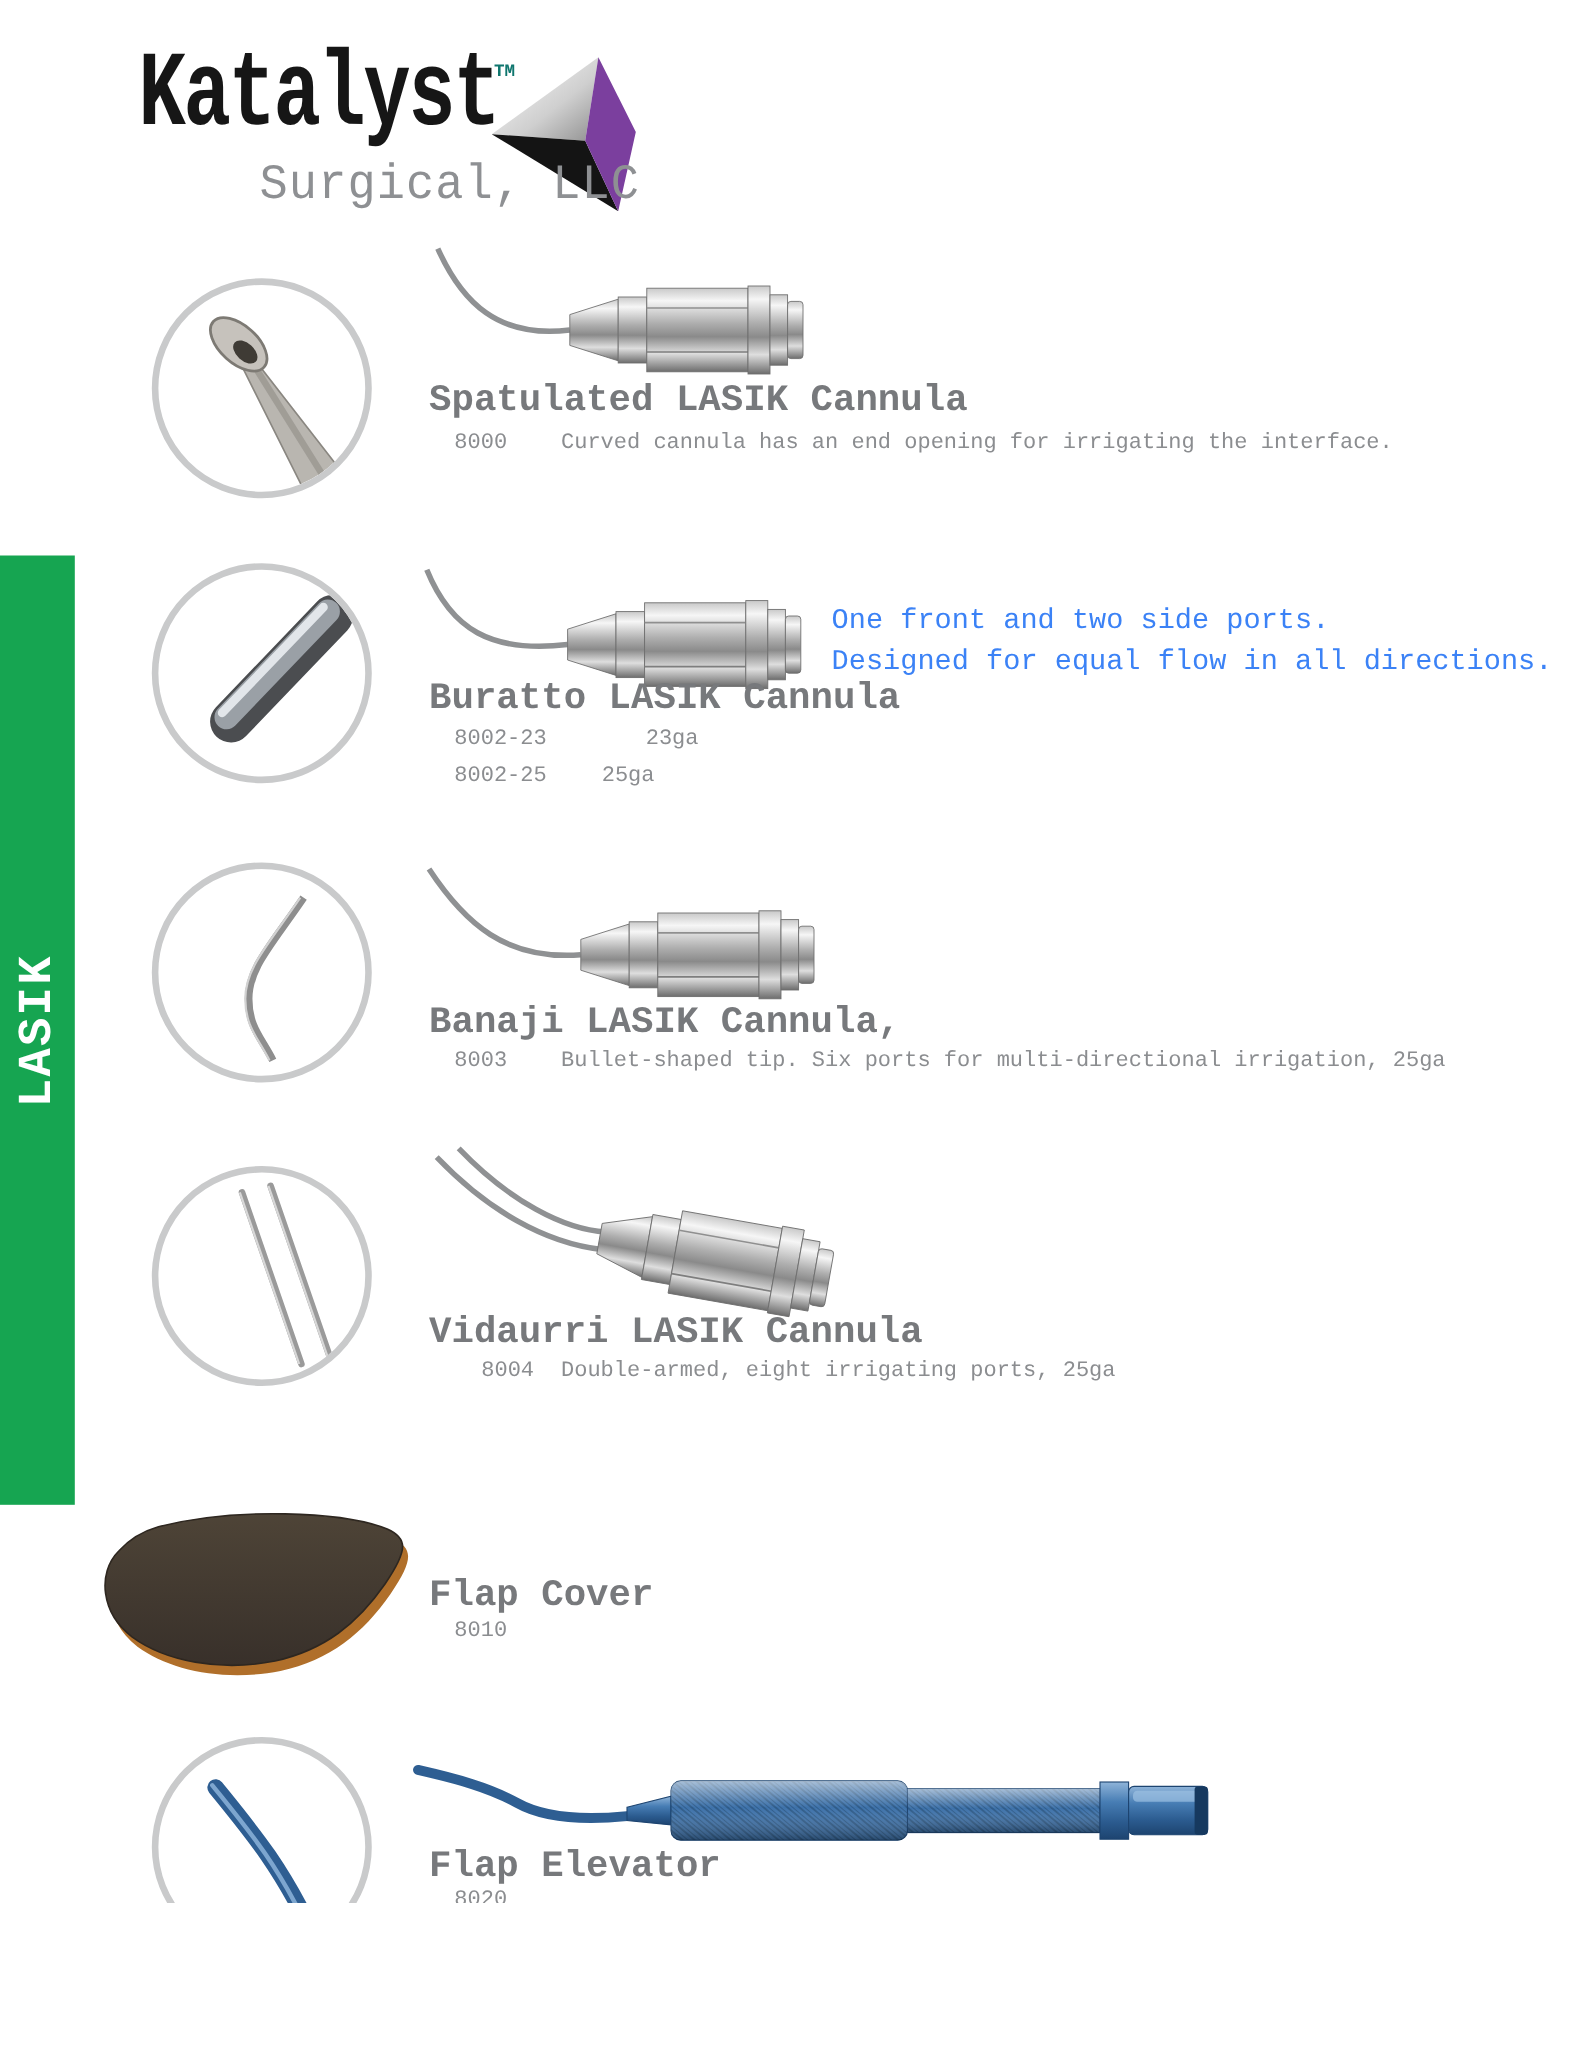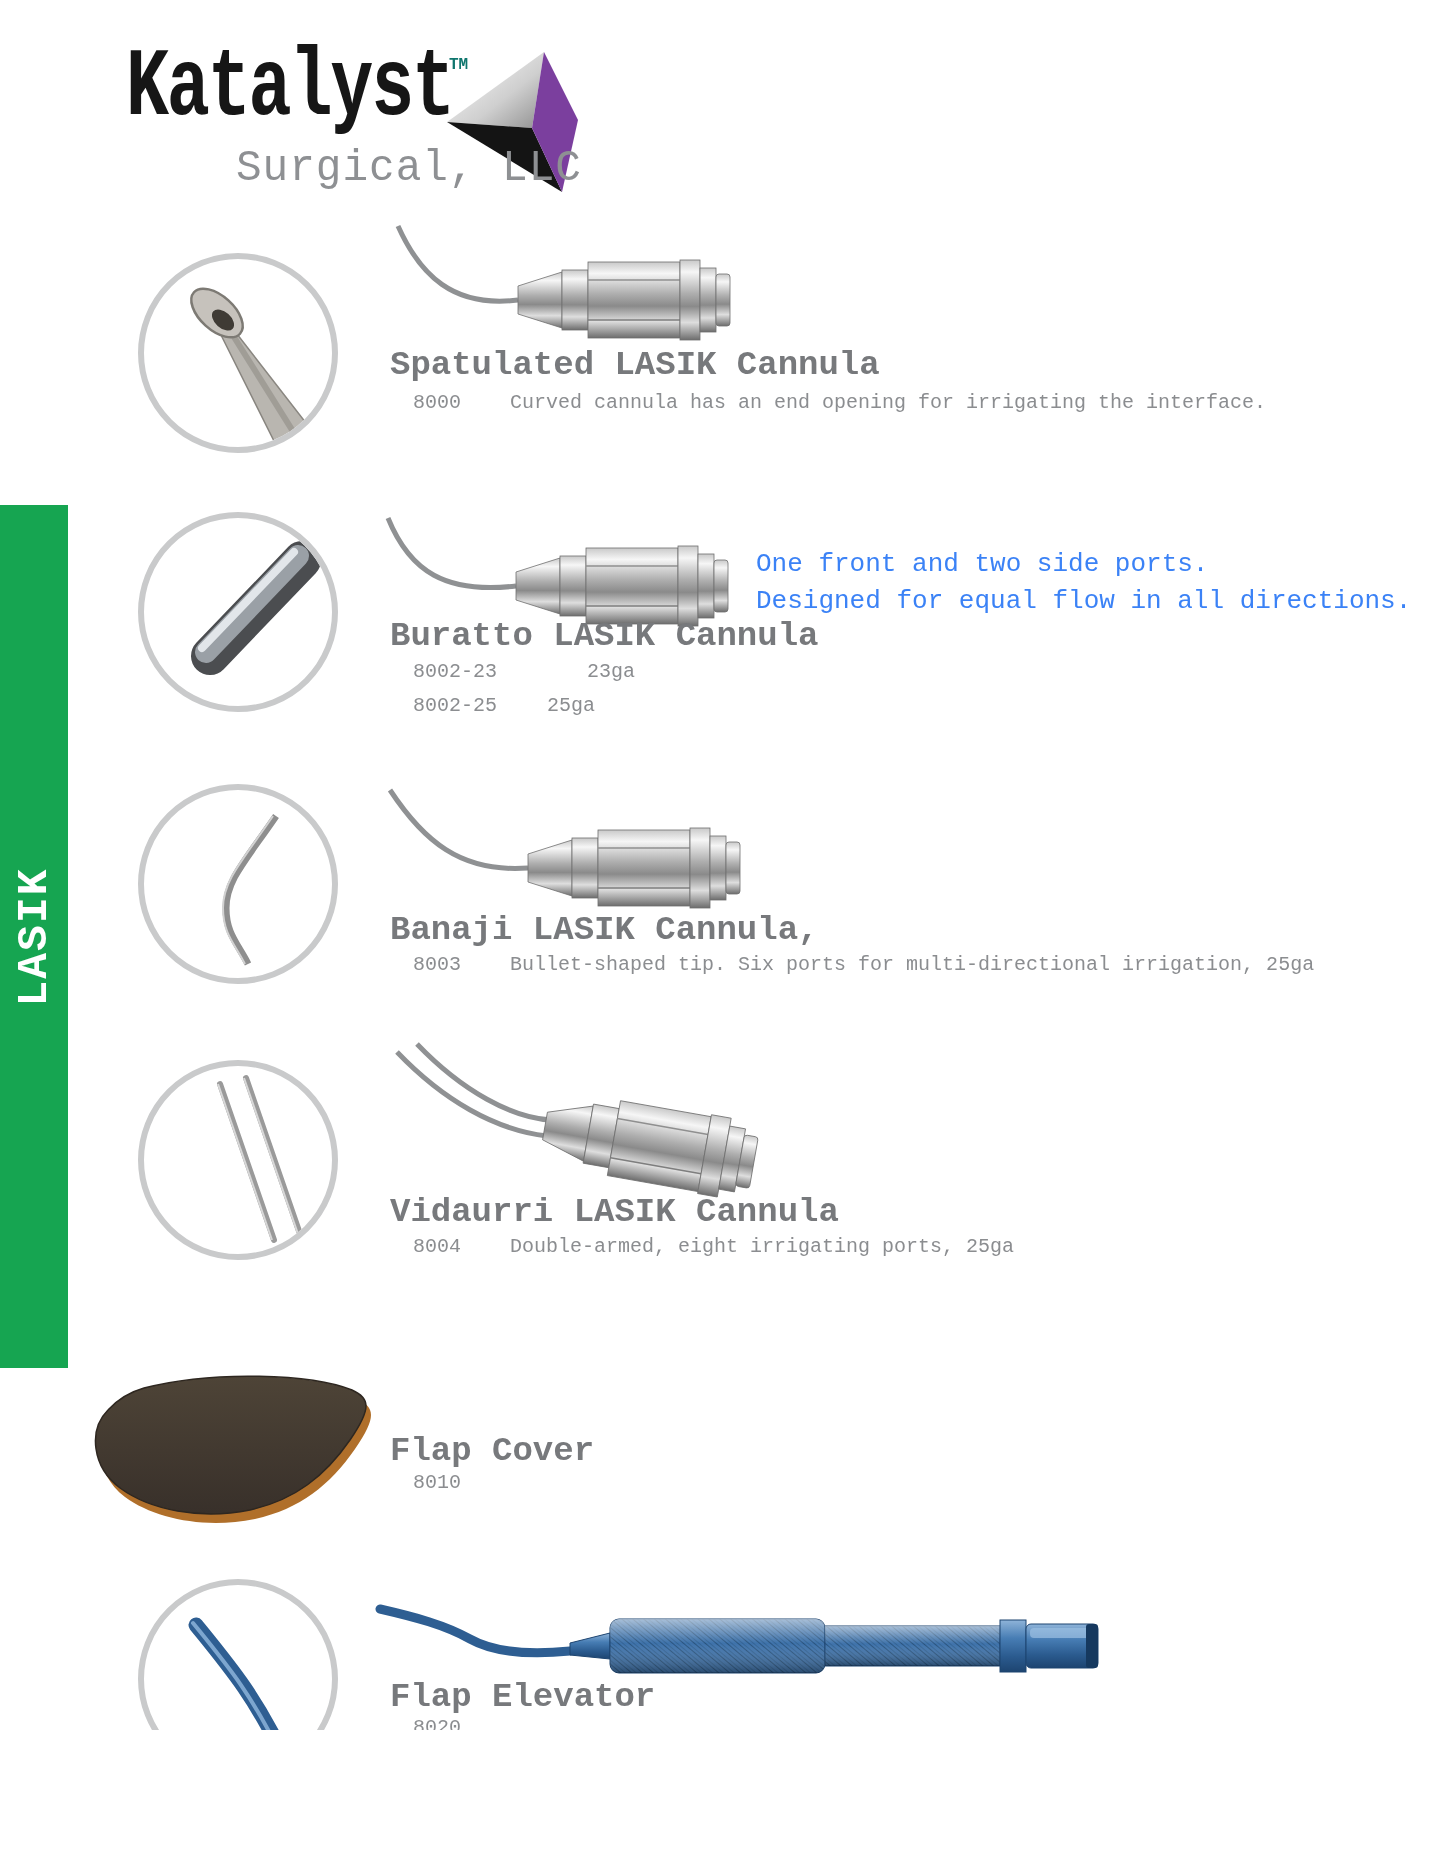--- a/index.html
+++ b/index.html
@@ -201,21 +201,21 @@
 
   <svg class="abs" style="left:383px; top:1038px;" width="395" height="160" viewBox="0 0 395 160">
     <path d="M 14 14 C 60 62, 112 92, 164 98" fill="none" stroke="#8f9193" stroke-width="5"></path>
     <path d="M 34 6 C 80 54, 130 80, 168 82" fill="none" stroke="#8f9193" stroke-width="5"></path>
     <g transform="rotate(10 162 88)">
       <use href="#hub" xlink:href="#hub" x="162" y="48"></use>
     </g>
   </svg>
 
   <div class="abs heading" style="left:390px; top:1196px;">Vidaurri LASIK Cannula</div>
-  <div class="abs row" style="left:413px; top:1230px;">
+  <div class="abs row" style="left:413px; top:1230px;text-align:center;">
     <span class="code">8004</span>
     <span class="desc">Double-armed, eight irrigating ports, 25ga</span>
   </div>
 
   <svg class="abs" style="left:84px; top:1362px;" width="305" height="175" viewBox="0 0 305 175">
     <path d="M60 26 C130 8,228 12,268 28 C286 36,288 46,266 78 C241 114,211 138,166 148 C116 158,66 148,36 126 C8 105,4 68,24 48 C34 37,46 30,60 26 Z" transform="translate(5,9)" fill="#b06f2a"></path>
     <path d="M60 26 C130 8,228 12,268 28 C286 36,288 46,266 78 C241 114,211 138,166 148 C116 158,66 148,36 126 C8 105,4 68,24 48 C34 37,46 30,60 26 Z" fill="url(#padGrad)" stroke="#2e2720" stroke-width="1.5"></path>
   </svg>
 
   <div class="abs heading" style="left:390px; top:1435px;">Flap Cover</div>

